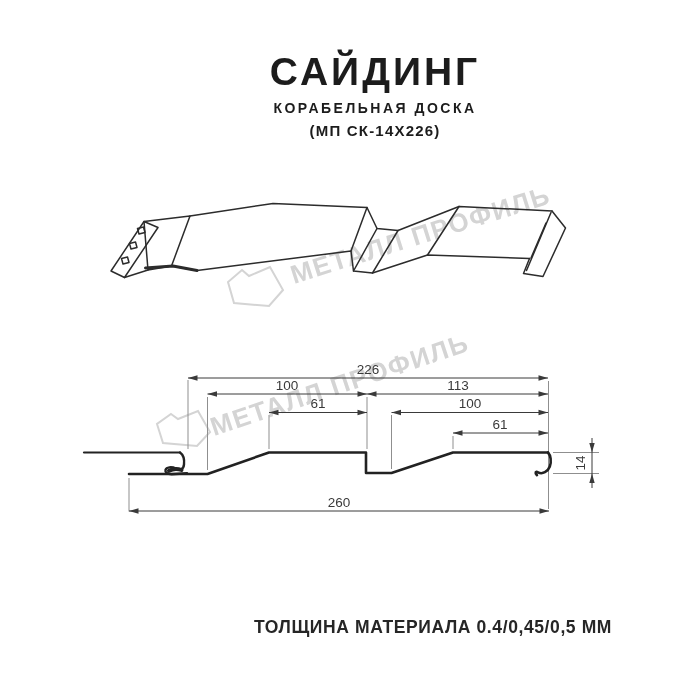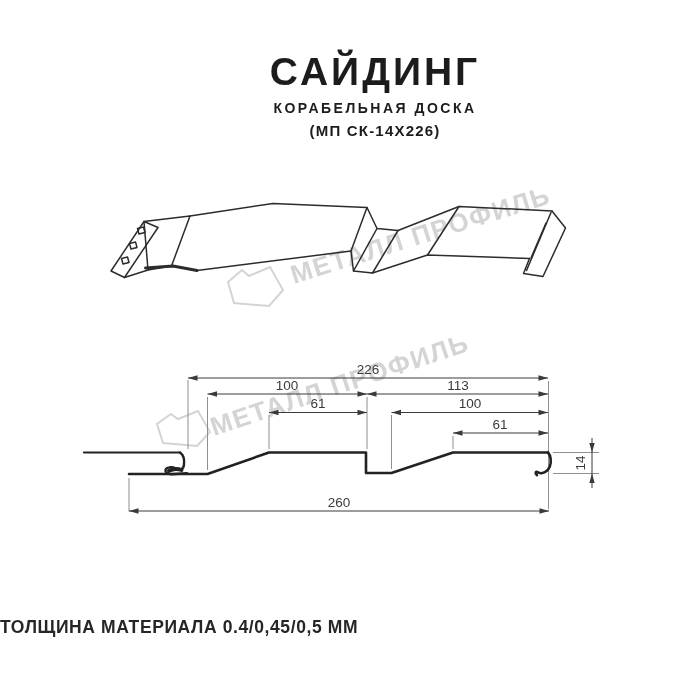--- a/index.html
+++ b/index.html
@@ -2,21 +2,21 @@
 <html><head>
 <meta charset="utf-8">
 <style>
   html,body{margin:0;padding:0;background:#fff;}
   .page{position:relative;width:700px;height:700px;background:#ffffff;overflow:hidden;
         font-family:"Liberation Sans", sans-serif;}
   .hdr{position:absolute;top:52px;left:0;width:700px;text-align:center;color:#1c1c1c;padding-left:25px;}
   .hdr .title{font-size:39px;font-weight:700;letter-spacing:3px;line-height:1.0;}
   .hdr .subtitle{font-size:14px;font-weight:700;letter-spacing:2.5px;margin-top:9px;}
   .hdr .model{font-size:15px;font-weight:700;letter-spacing:1.2px;margin-top:6px;}
-  .ftr{position:absolute;top:617px;left:0;width:612px;text-align:left;
+  .ftr{position:absolute;top:617px;left:0;width:612px;text-align:right;
        font-size:17.5px;font-weight:700;letter-spacing:0.6px;color:#262626;}
   svg.art{position:absolute;left:0;top:0;}
   .dimtxt{font-size:13.5px;fill:#3a3a3a;font-family:"Liberation Sans",sans-serif;}
   .wmtxt{font-size:26px;font-weight:700;fill:#d4d4d4;letter-spacing:1.5px;
          font-family:"Liberation Sans",sans-serif;}
 </style>
 </head>
 <body>
 
 <div class="page">

